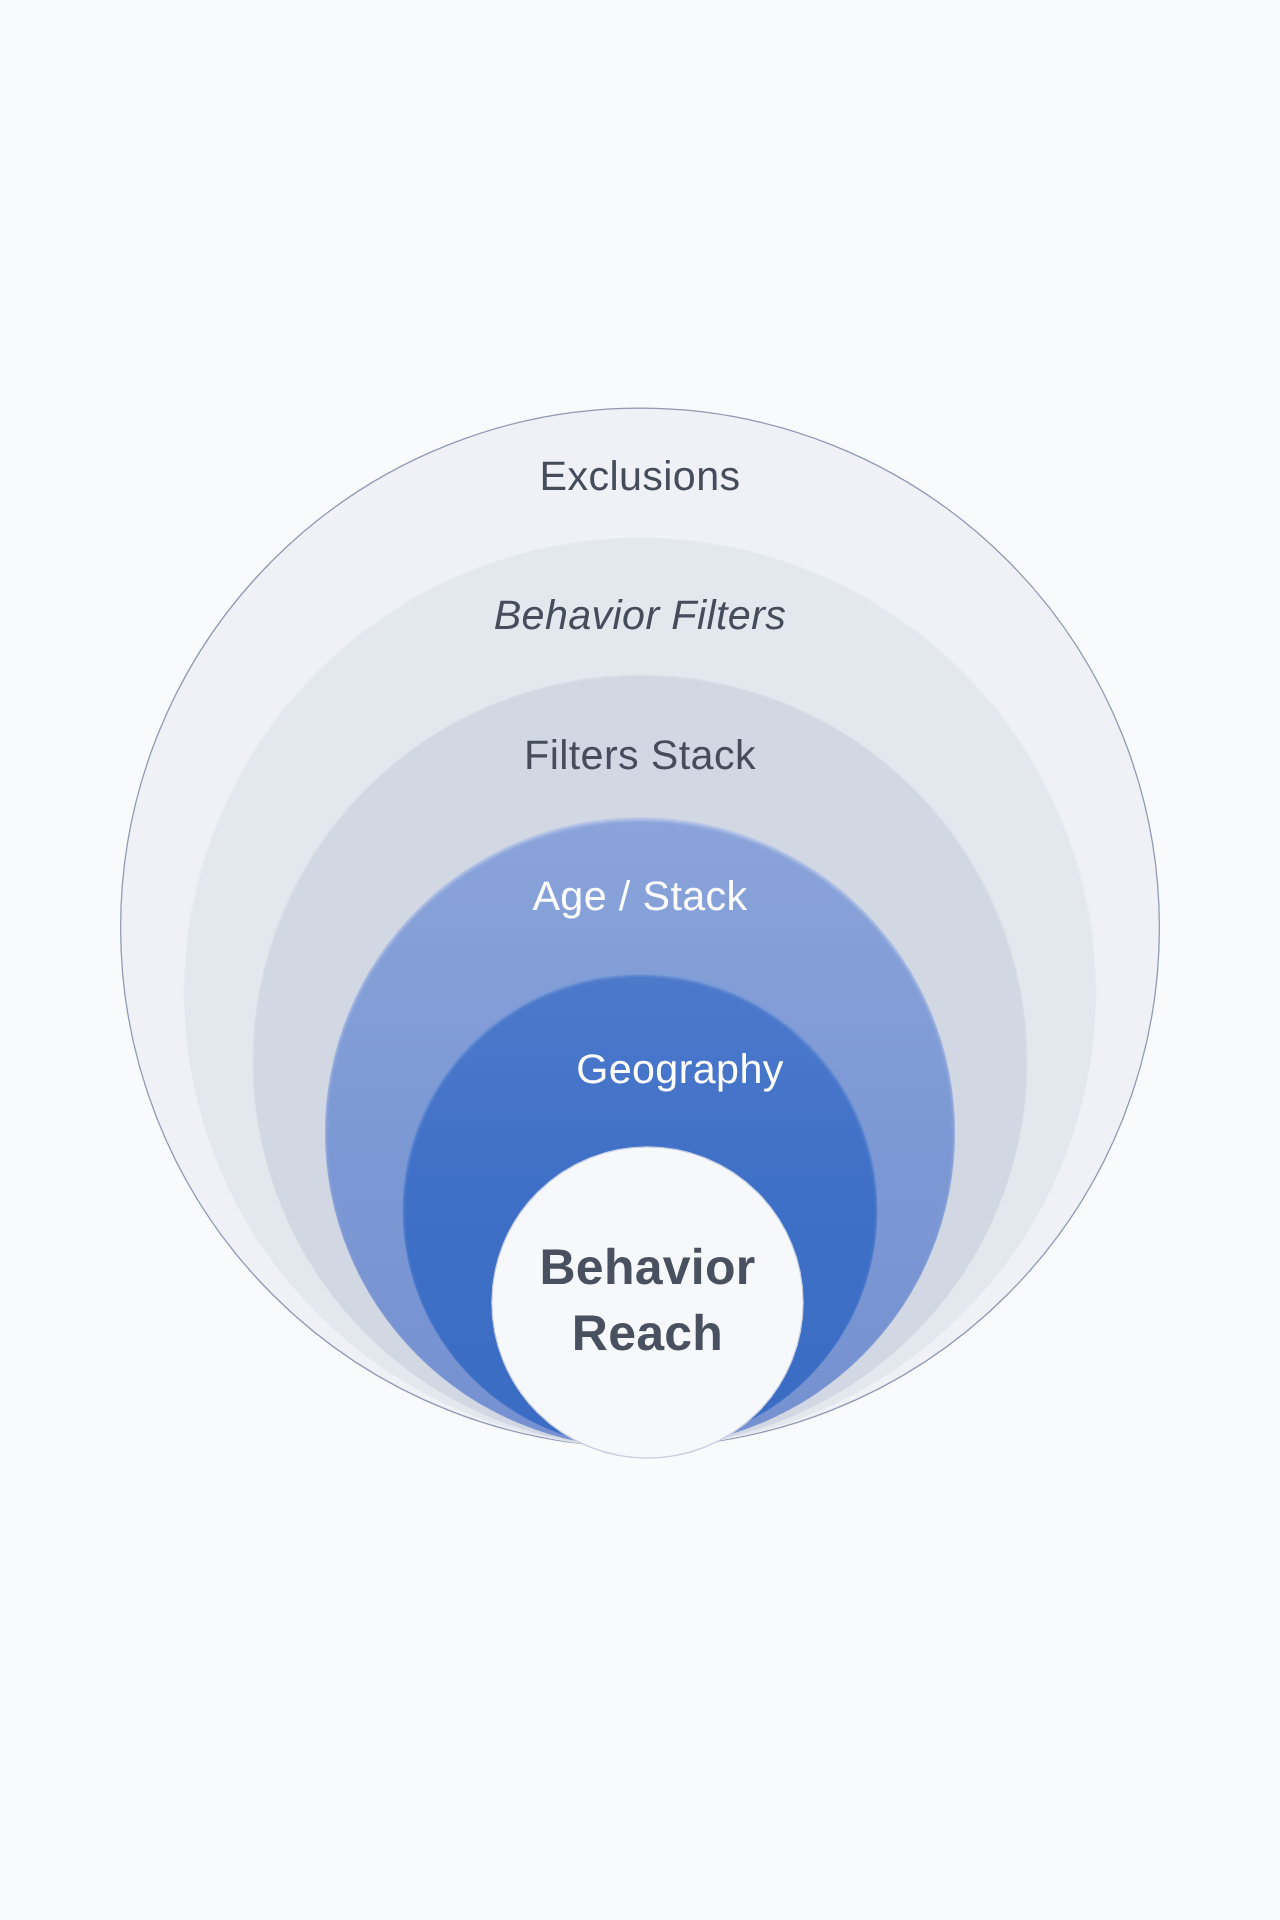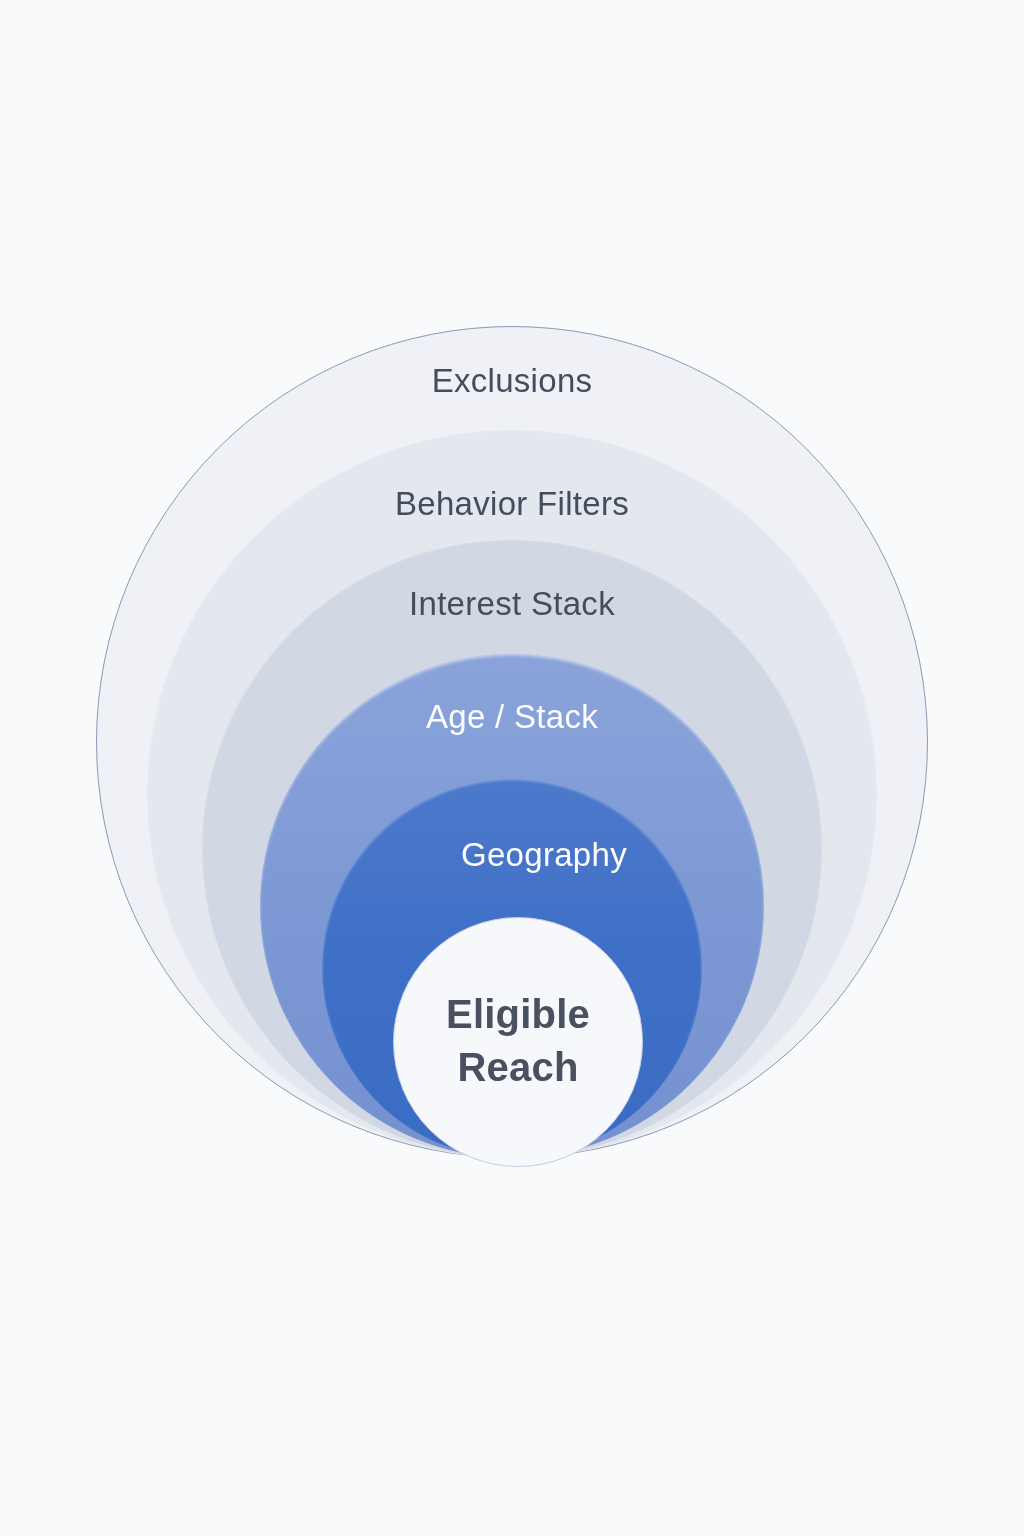--- a/index.html
+++ b/index.html
@@ -68,21 +68,21 @@
     left: 0;
     width: 1024px;
     text-align: center;
     font-size: 33px;
     line-height: 40px;
     letter-spacing: 0.3px;
     color: #454c5c;
     white-space: nowrap;
   }
   .lbl-exclusions { top: 361px; }
-  .lbl-behavior   { top: 484px; }
+  .lbl-behavior   { top: 472px; font-style: italic; }
   .lbl-interest   { top: 584px; }
   .lbl-age-gender { top: 697px; color: #fdfdfe; }
   .lbl-geography  { top: 835px; color: #fdfdfe; padding-left: 32px; }
   .lbl-eligible {
     position: absolute;
     left: 408px; top: 988px;
     width: 220px;
     text-align: center;
     font-size: 40px;
     line-height: 53px;
@@ -100,21 +100,21 @@
   <div class="circle c-behavior"></div>
   <div class="circle c-interest"></div>
   <div class="circle c-age-gender"></div>
   <div class="circle c-geography"></div>
   <div class="circle c-eligible"></div>
 
   <div class="ring-label lbl-exclusions">Exclusions</div>
 
   <div class="ring-label lbl-behavior">Behavior Filters</div>
 
-  <div class="ring-label lbl-interest">Interest Stack</div>
+  <div class="ring-label lbl-interest">Filters Stack</div>
 
   <div class="ring-label lbl-age-gender">Age / Stack</div>
 
   <div class="ring-label lbl-geography">Geography</div>
 
-  <div class="lbl-eligible">Eligible Reach</div>
+  <div class="lbl-eligible">Behavior Reach</div>
 
 </div>
 
 </body></html>

